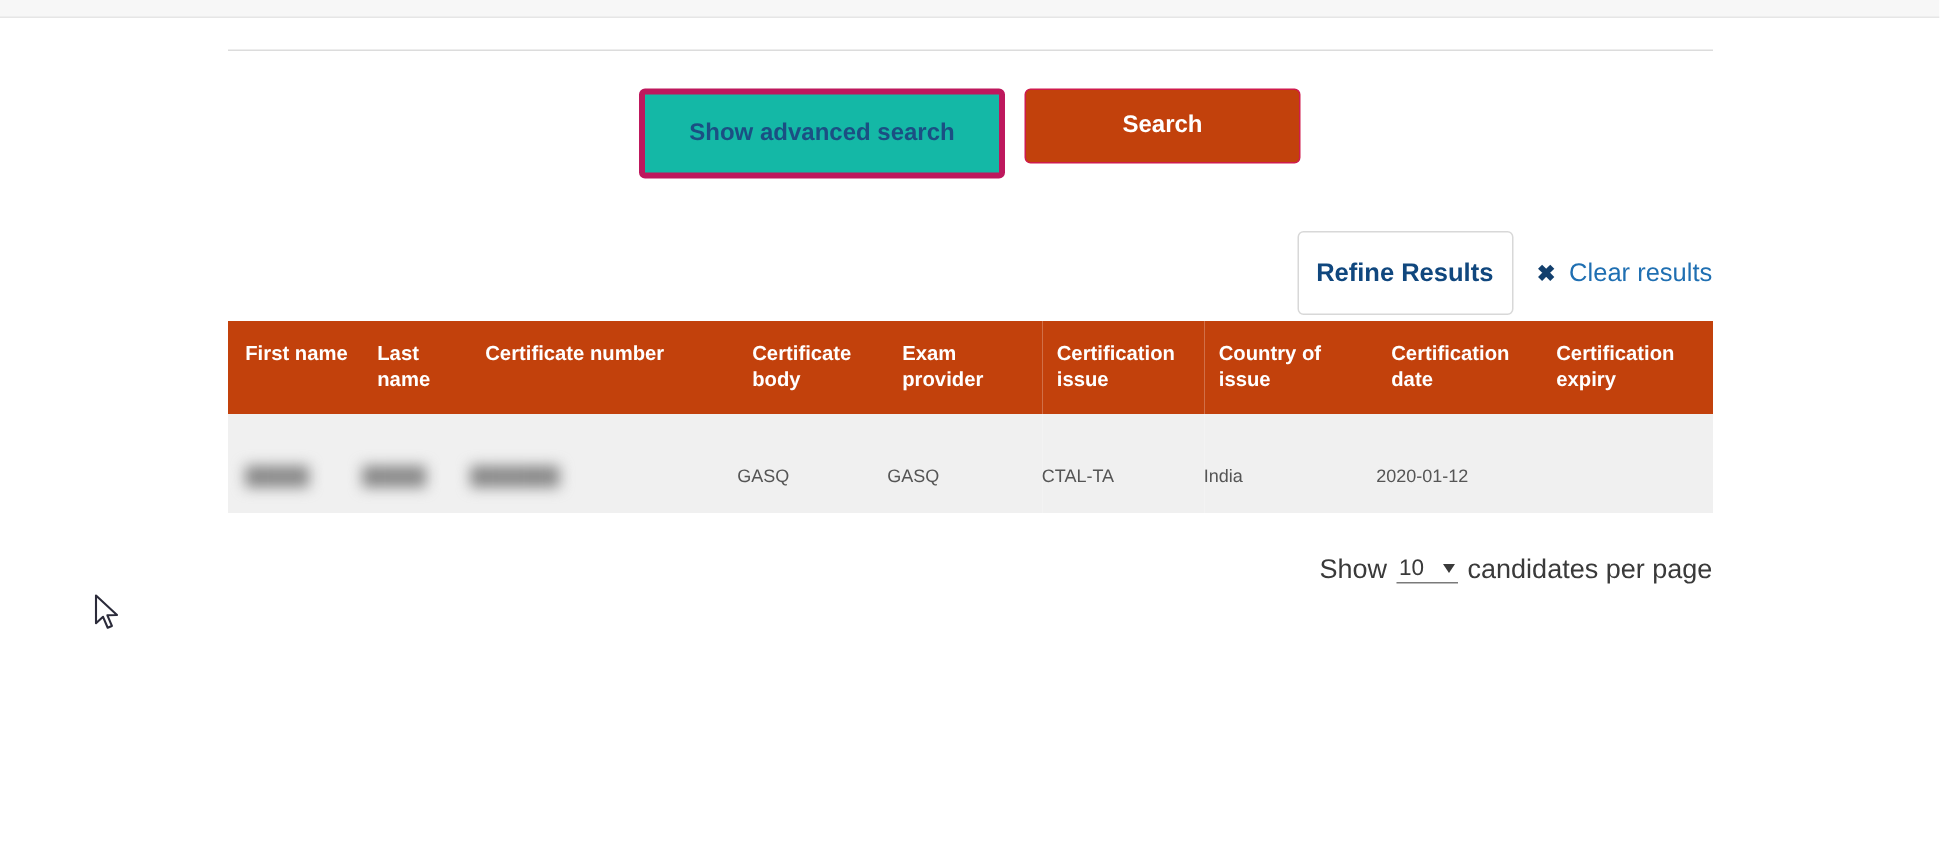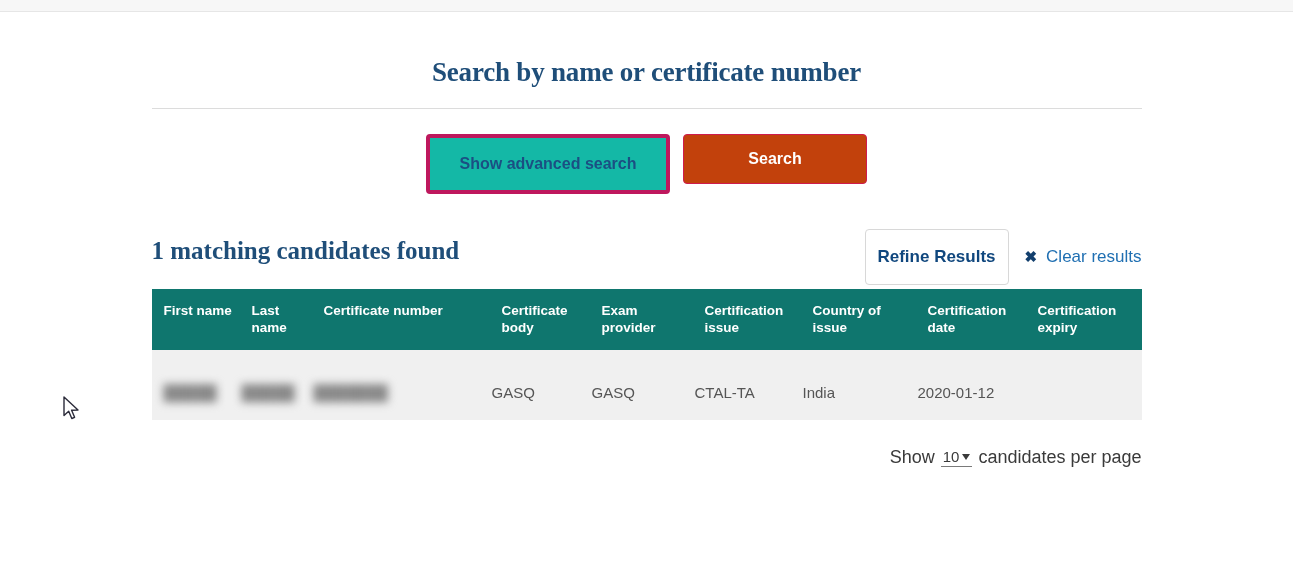--- a/index.html
+++ b/index.html
@@ -199,35 +199,35 @@
   }
 
   
   table.results {
     width: 990px;
     border-collapse: collapse;
     table-layout: fixed;
     margin-top: 4px;
   }
   table.results thead th {
-    background: #0f766e;
+    background: #c2410c;
     color: #ffffff;
     font-size: 13.5px;
     font-weight: bold;
     text-align: left;
     padding: 14px 8px 14px 10px;
     vertical-align: top;
     line-height: 1.25;
     font-family: "Liberation Sans", sans-serif;
   }
   table.results thead th:first-child { padding-left: 12px; }
   table.results tbody td {
     background: #f0f0f0;
     color: #555;
-    font-size: 15px;
+    font-size: 12px;
     padding: 34px 8px 18px 0;
     vertical-align: middle;
     line-height: 1.2;
     font-family: "Liberation Sans", sans-serif;
     height: 54px;
     box-sizing: border-box;
   }
   table.results tbody td:first-child { padding-left: 12px; }
   td.redacted span {
     display: inline-block;
@@ -252,21 +252,21 @@
     justify-content: flex-end;
     align-items: center;
     margin-top: 27px;
     font-size: 18px;
     color: #3a3a3a;
     gap: 6px;
   }
   .perpage .select-wrap {
     display: inline-flex;
     align-items: center;
-    gap: 2px;
+    gap: 12px;
     border-bottom: 1px solid #7a7a7a;
     padding: 0 2px 1px 2px;
     cursor: pointer;
     font-size: 15px;
     color: #3a3a3a;
   }
   .caret {
     width: 0; height: 0;
     border-left: 4.5px solid transparent;
     border-right: 4.5px solid transparent;
@@ -286,32 +286,30 @@
   }
 </style>
 </head>
 <body>
 
 <div class="topbar"></div>
 
 <div class="page">
   <div class="container">
 
-    <h1 class="page-title">Search by name or certificate number</h1>
 
     <hr class="title-rule">
 
 
     <div class="btn-row">
       <button class="btn btn-secondary">Show advanced search</button>
       <button class="btn btn-primary">Search</button>
     </div>
 
     <div class="results-head">
-      <h2 class="results-count">1 matching candidates found</h2>
       <div class="results-actions">
         <button class="btn-refine">Refine Results</button>
         <a class="clear-link">
           <span class="clear-x">✖</span>
           <span>Clear results</span>
         </a>
       </div>
     </div>
 
     <table class="results">

